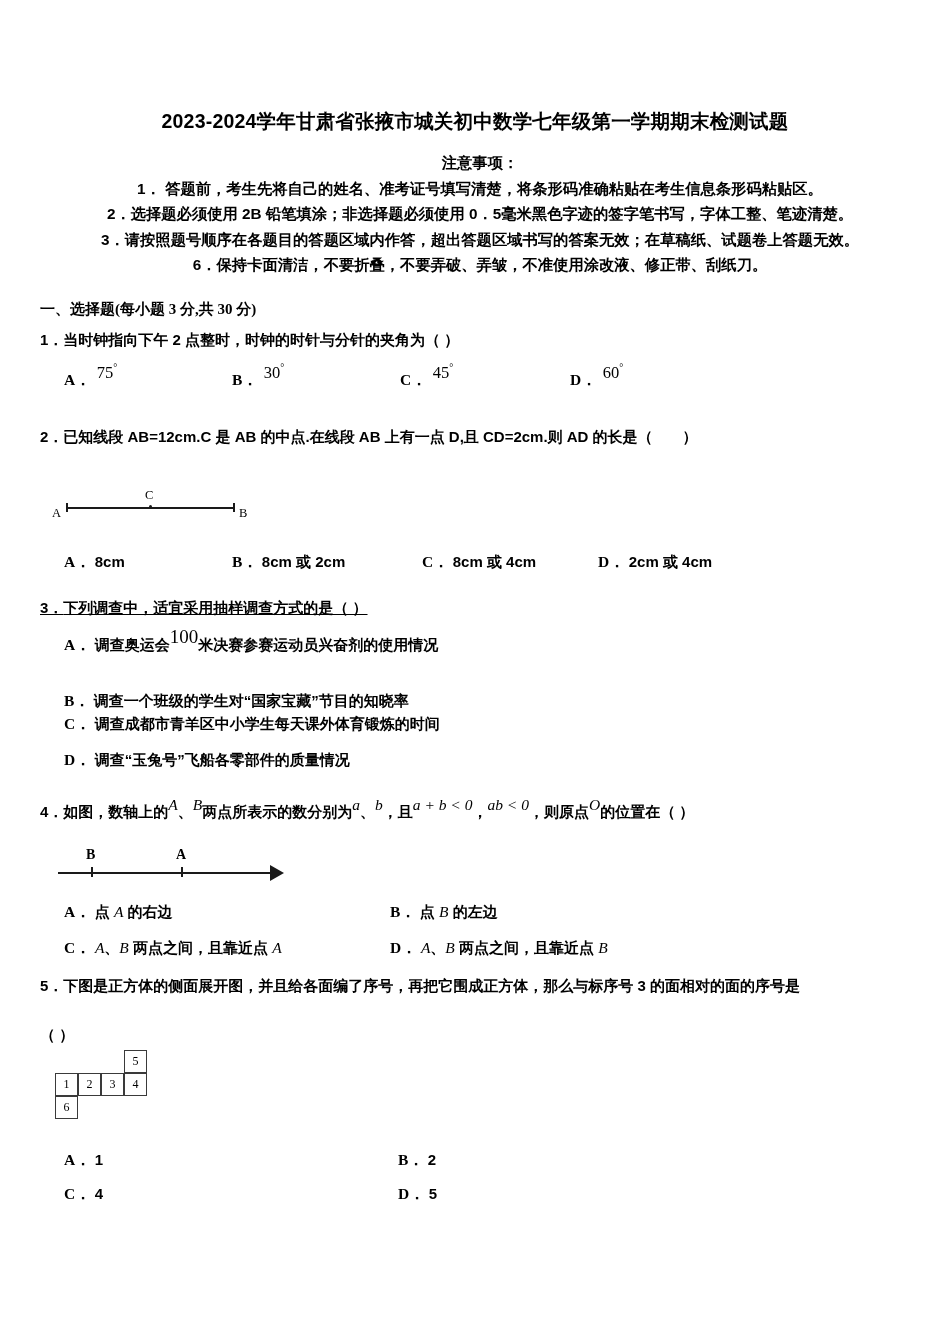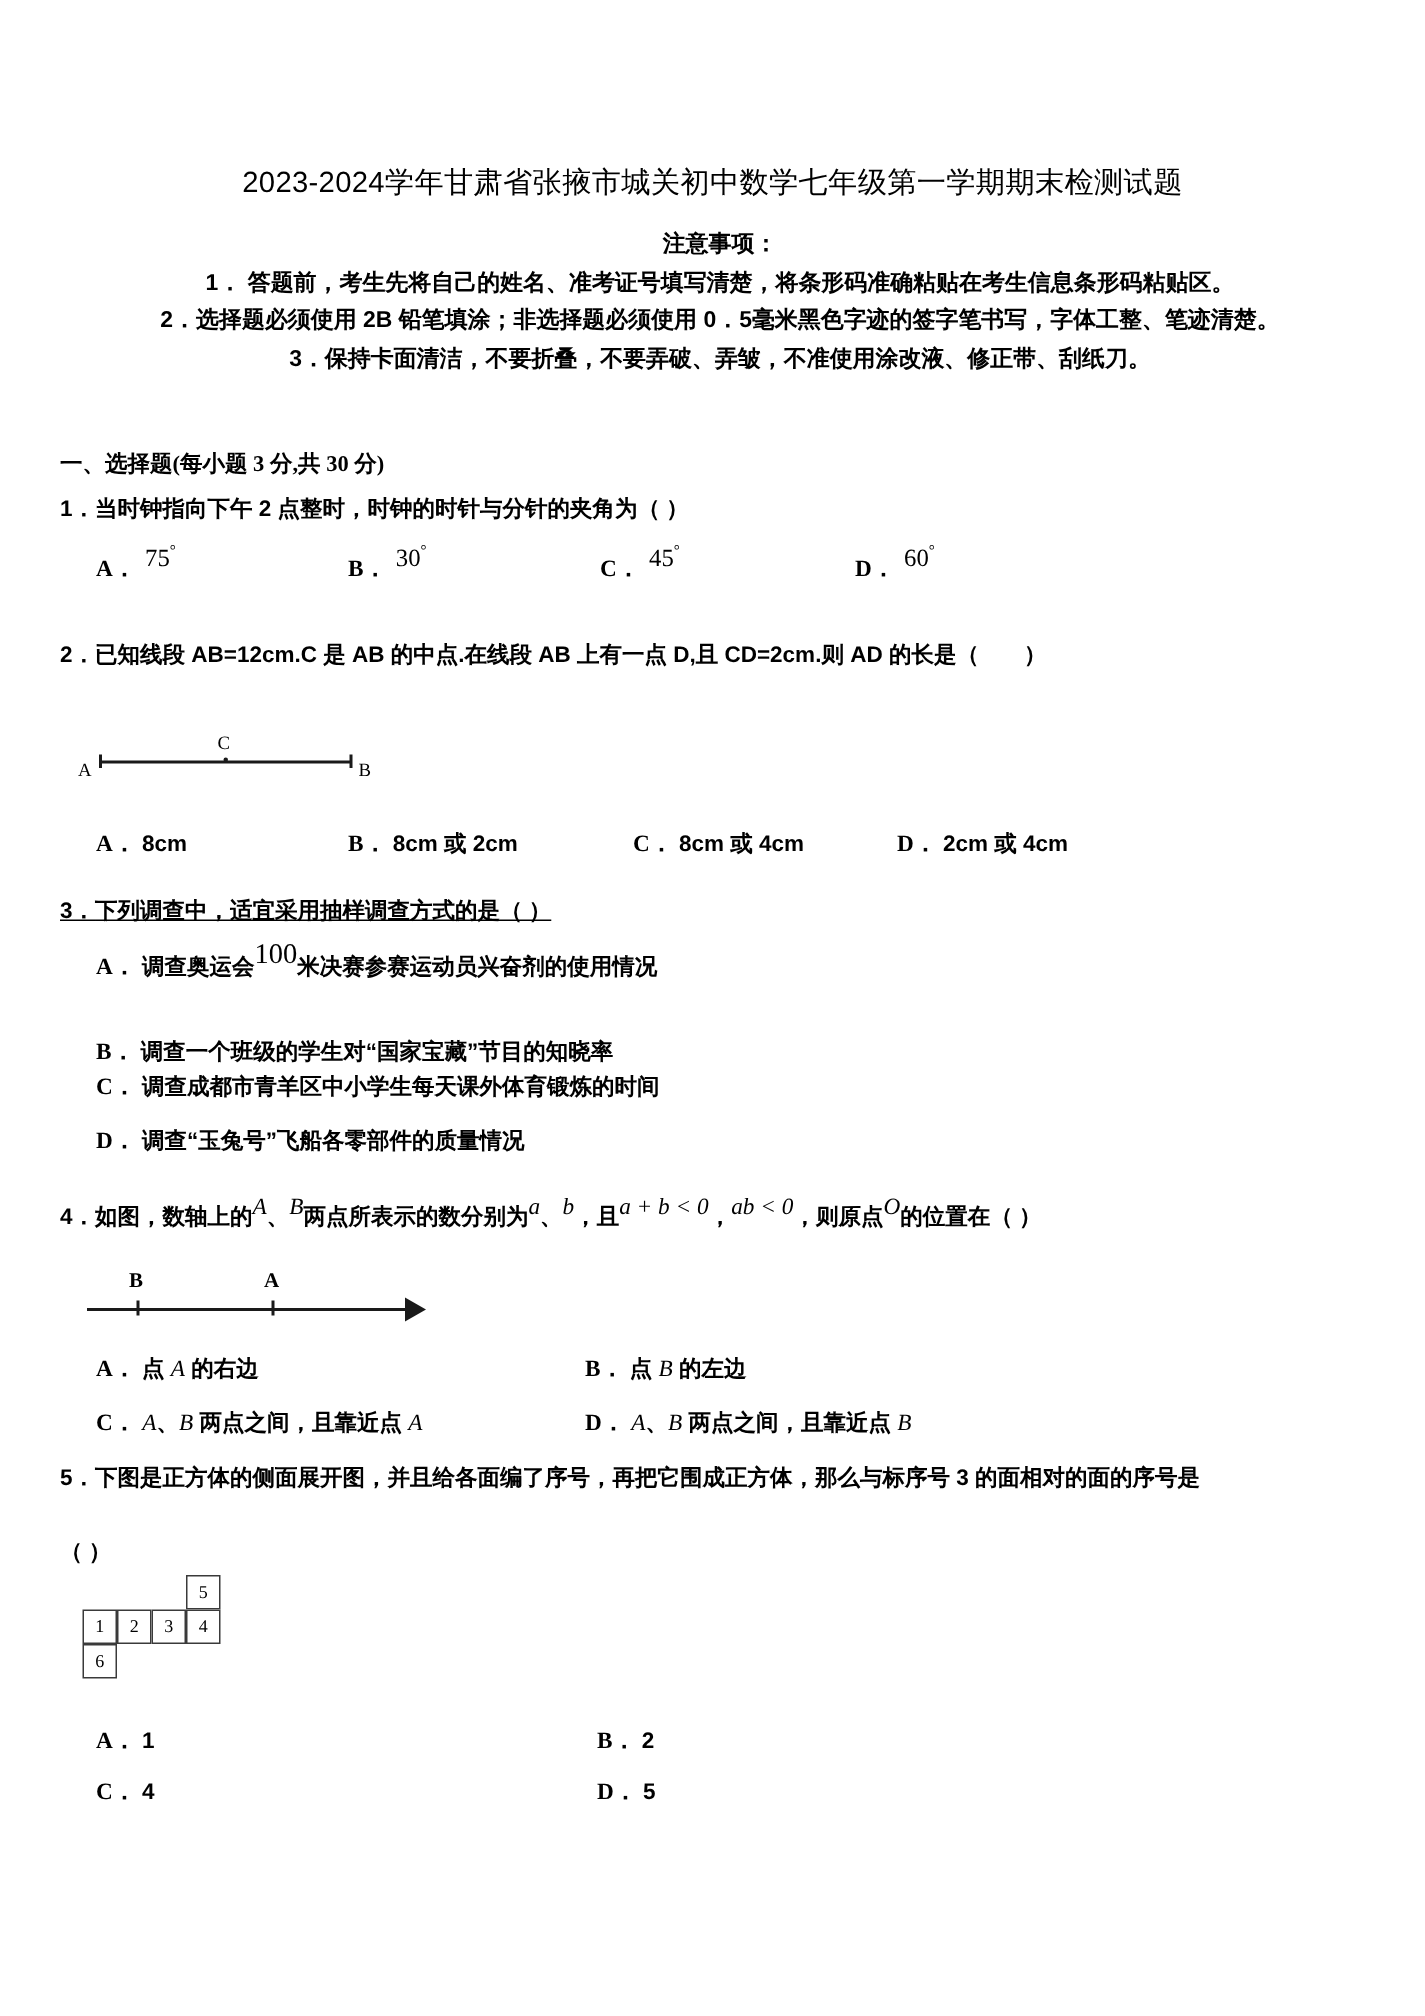--- a/index.html
+++ b/index.html
@@ -20,21 +20,21 @@
     left: 0; top: 0;
     width: 950px;
     height: 1344px;
   }
   .doc-title {
     position: absolute;
     left: 0; top: 108px;
     width: 950px;
     text-align: center;
     font-size: 19.5px;
-    font-weight: normal;
+    font-weight: bold;
     letter-spacing: 0.2px;
     font-family: "Liberation Sans", "DejaVu Sans", sans-serif;
   }
   .notice-block {
     position: absolute;
     left: 40px; top: 150px;
     width: 880px;
     font-size: 15.3px;
     line-height: 25.6px;
     font-family: "Liberation Sans", "DejaVu Sans", sans-serif;
@@ -220,21 +220,22 @@
 <body>
 
 <div class="page">
 
   <div class="doc-title">2023-2024学年甘肃省张掖市城关初中数学七年级第一学期期末检测试题</div>
 
   <div class="notice-block">
     <div class="nline notice-head">注意事项：</div>
     <div class="nline">1．  答题前，考生先将自己的姓名、准考证号填写清楚，将条形码准确粘贴在考生信息条形码粘贴区。</div>
     <div class="nline">2．选择题必须使用 2B 铅笔填涂；非选择题必须使用 0．5毫米黑色字迹的签字笔书写，字体工整、笔迹清楚。</div>
-    <div class="nline">3．保持卡面清洁，不要折叠，不要弄破、弄皱，不准使用涂改液、修正带、刮纸刀。</div>
+    <div class="nline">3．请按照题号顺序在各题目的答题区域内作答，超出答题区域书写的答案无效；在草稿纸、试题卷上答题无效。</div>
+    <div class="nline">6．保持卡面清洁，不要折叠，不要弄破、弄皱，不准使用涂改液、修正带、刮纸刀。</div>
   </div>
 
   <div class="section-head">一、选择题(每小题 3 分,共 30 分)</div>
 
   <div class="q" style="top:326px;">
     <span>1．</span><span>当时钟指向下午 2 点整时，时钟的时针与分针的夹角为（ ）</span>
   </div>
   <div class="opts" style="top:362px; height:30px;">
     <div class="opt" style="left:4px;">
       <span class="lab">A．</span><span class="deg-val"><span>75</span><span class="dsym">°</span></span>

